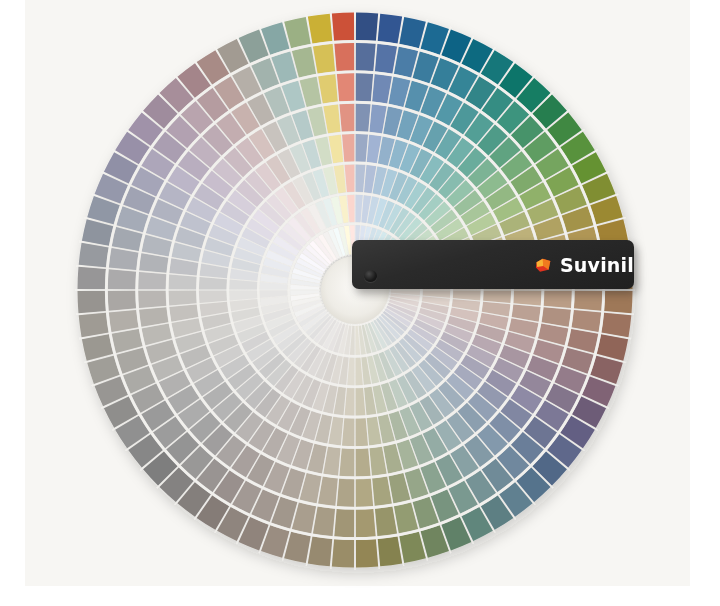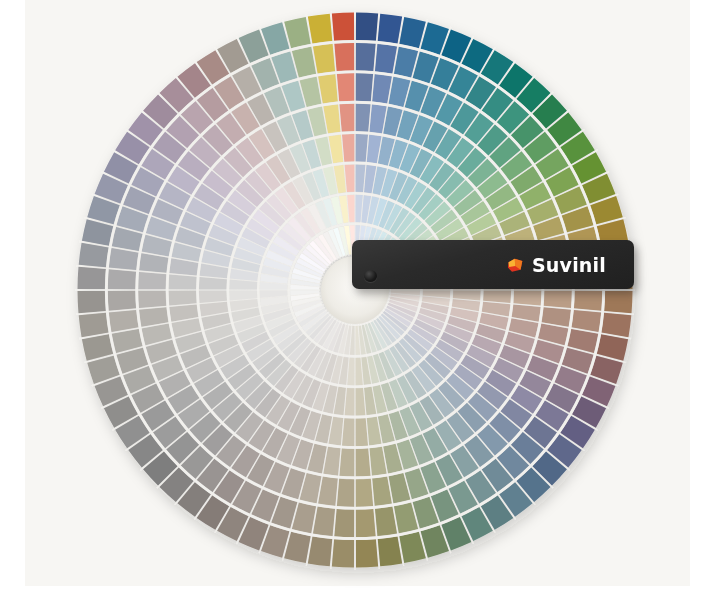--- a/index.html
+++ b/index.html
@@ -46,21 +46,21 @@
   #rivet{
     position:absolute;
     left:12px;top:30px;
     width:13px;height:12px;
     border-radius:50%;
     background:radial-gradient(circle at 38% 32%,#4a4a4a 0%,#1b1b1b 58%,#0c0c0c 100%);
     box-shadow:0 1px 1px rgba(255,255,255,.10);
   }
   #logo{
     position:absolute;
-    right:28px;top:50%;
+    right:0;top:50%;
     transform:translateY(-50%);
     display:flex;align-items:center;gap:7px;justify-content:space-between;
   }
   #logo .mark{
     position:relative;
     width:19px;height:19px;
     flex:0 0 auto;
   }
   #logo .mark svg{display:block;width:19px;height:19px;}
   #logo .word{

